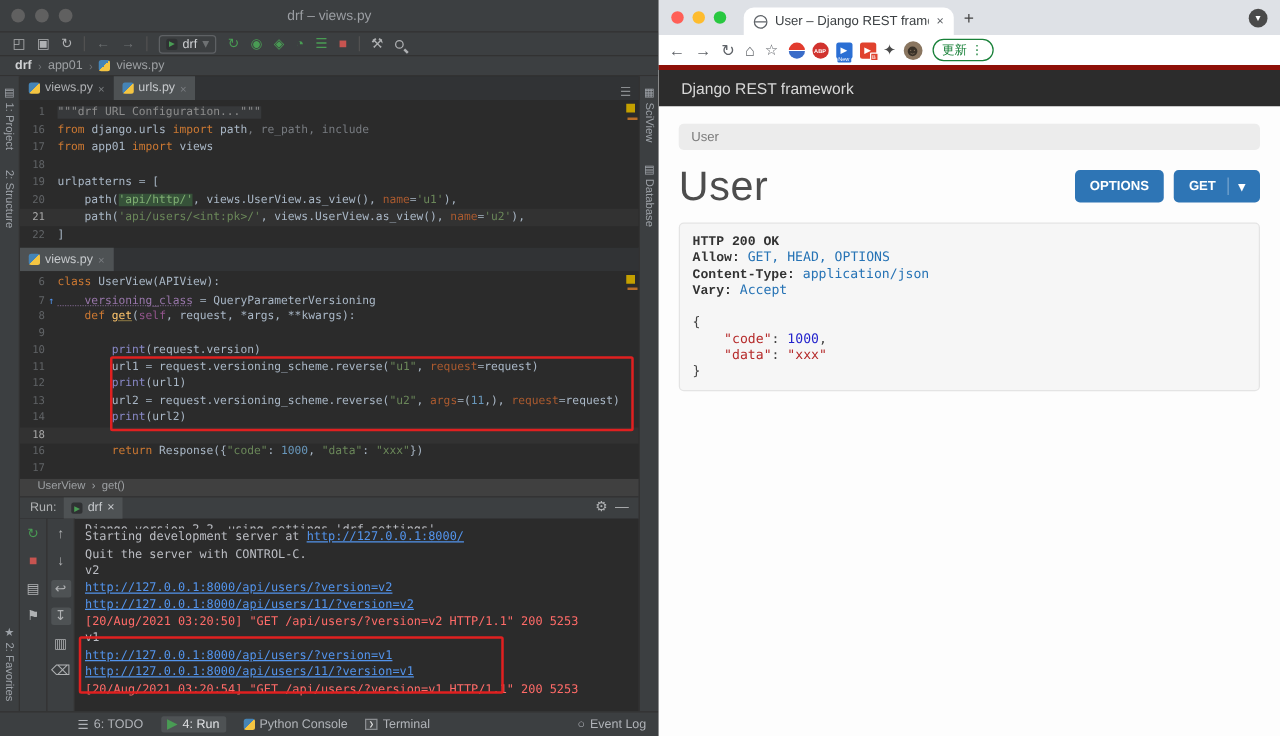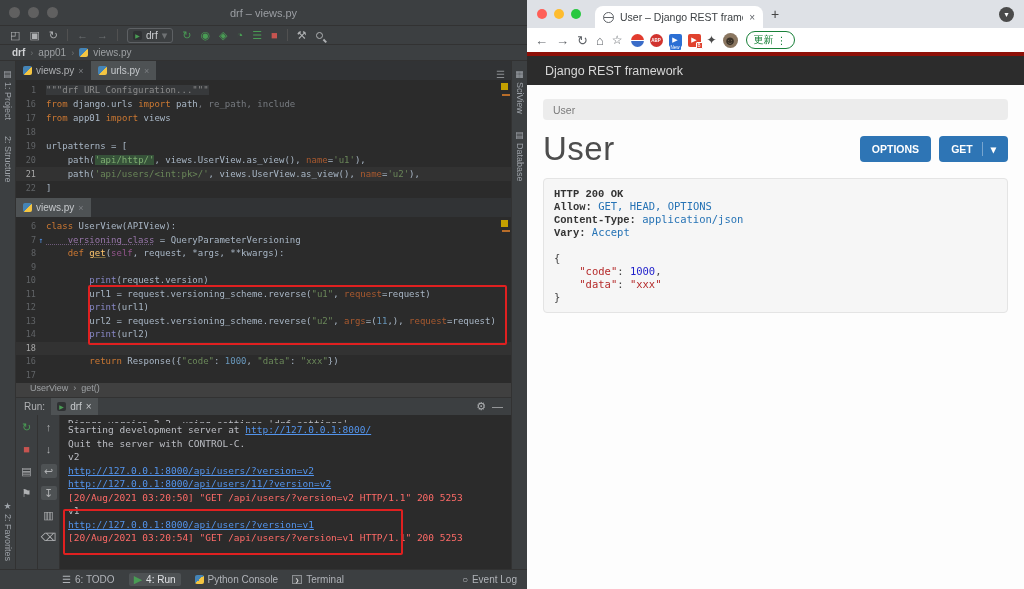--- a/index.html
+++ b/index.html
@@ -283,20 +283,21 @@
             <div class="abox" style="left:3px; width:340px; top:94px; height:46px;"></div>
           <div class="cl clip"><span class="out">Django version 2.2, using settings 'drf.settings'</span></div>
               <div class="cl"><span class="out">Starting development server at </span><span class="lnk">http://127.0.0.1:8000/</span></div>
               <div class="cl"><span class="out">Quit the server with CONTROL-C.</span></div>
               <div class="cl"><span class="out">v2</span></div>
               <div class="cl"><span class="lnk">http://127.0.0.1:8000/api/users/?version=v2</span></div>
               <div class="cl"><span class="lnk">http://127.0.0.1:8000/api/users/11/?version=v2</span></div>
               <div class="cl"><span class="err">[20/Aug/2021 03:20:50] "GET /api/users/?version=v2 HTTP/1.1" 200 5253</span></div>
               <div class="cl"><span class="out">v1</span></div>
               <div class="cl"><span class="lnk">http://127.0.0.1:8000/api/users/?version=v1</span></div>
+              <div class="cl"><span class="lnk">http://127.0.0.1:8000/api/users/11/?version=v1</span></div>
               <div class="cl"><span class="err">[20/Aug/2021 03:20:54] "GET /api/users/?version=v1 HTTP/1.1" 200 5253</span></div>
             </div>
         </div>
       </div>
 
       <div class="stripe stripeR">
         <span class="vlab">
             <span>▦</span>
             <span>SciView</span>
           </span>

